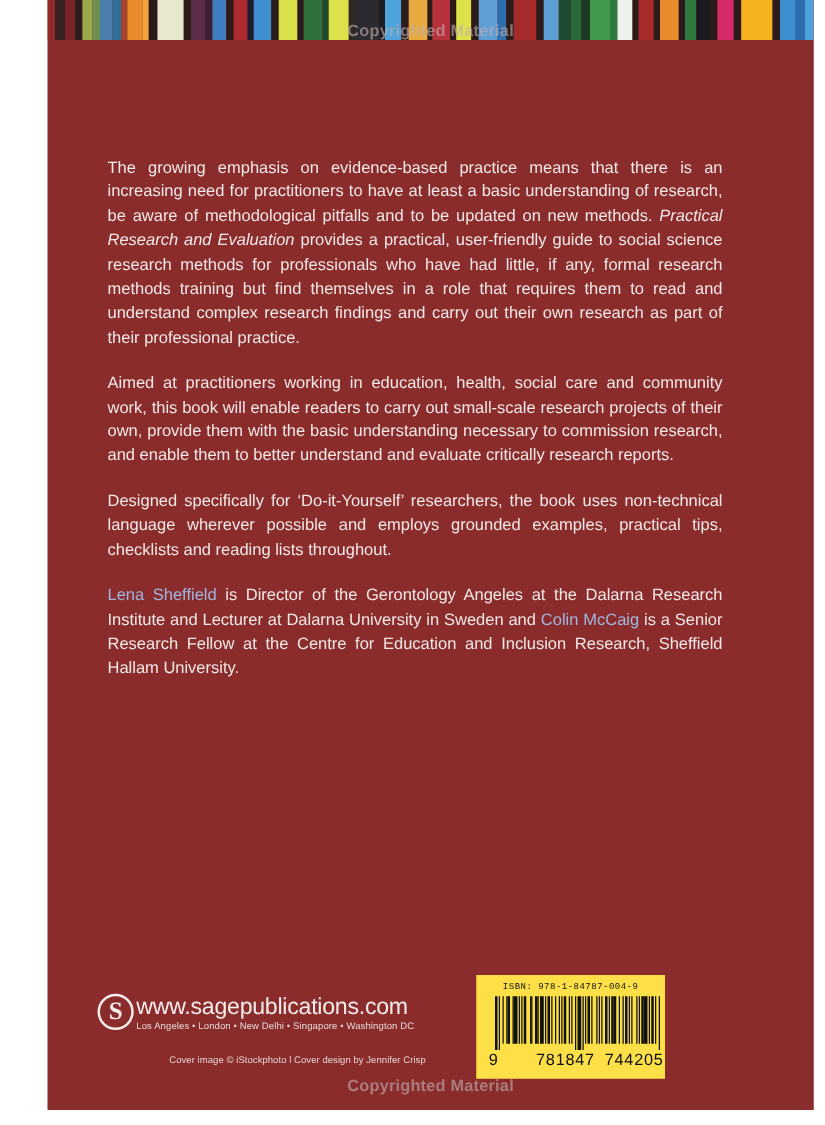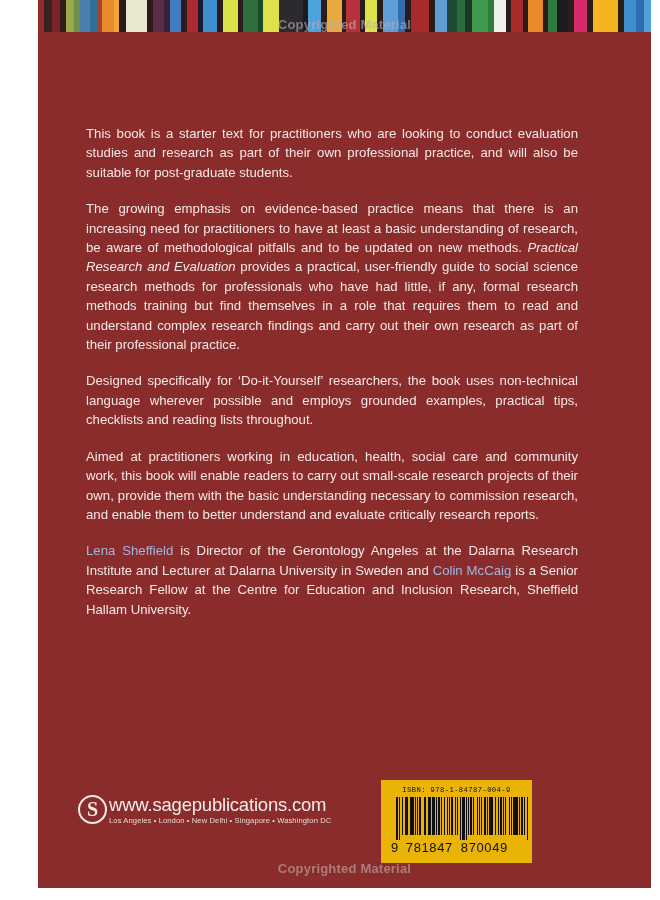--- a/index.html
+++ b/index.html
@@ -157,21 +157,21 @@
     letter-spacing: 0.05px;
   }
 
   
   #barcode-box {
     position: absolute;
     left: 343px;
     top: 780px;
     width: 151px;
     height: 83px;
-    background: #eab308;
+    background: #fde047;
     box-sizing: border-box;
     padding: 6px 9px 4px 9px;
   }
   #isbn-line {
     font-family: "Liberation Mono", monospace;
     font-size: 7.2px;
     color: #111111;
     letter-spacing: 0.4px;
     text-align: center;
     margin-bottom: 3px;
@@ -190,21 +190,21 @@
     display: flex;
     flex-direction: row;
     font-family: "Liberation Sans", sans-serif;
     font-size: 13px;
     color: #111111;
     letter-spacing: 0.6px;
     margin-top: 0px;
     padding-left: 1px;
   }
   #barcode-digits .d-left { margin-right: 7px; }
-  #barcode-digits .d-mid  { margin-right: 8px; }
+  #barcode-digits .d-mid  { margin-right: 8px; margin-left: 23px; }
 </style>
 </head>
 <body>
 
 <div id="cover">
 
   <div id="board">
 
     <div id="stripe-band">
         <div class="stripe" style="background: rgb(143, 43, 43); width: 0.969529%;"></div>
@@ -270,37 +270,37 @@
         <div class="stripe" style="background: rgb(246, 179, 32); width: 4.15512%;"></div>
         <div class="stripe" style="background: rgb(42, 28, 26); width: 0.969529%;"></div>
         <div class="stripe" style="background: rgb(63, 143, 208); width: 1.93906%;"></div>
         <div class="stripe" style="background: rgb(47, 110, 174); width: 1.24654%;"></div>
         <div class="stripe" style="background: rgb(79, 163, 221); width: 1.10803%;"></div>
       </div>
 
     <div class="watermark" id="wm-top">Copyrighted Material</div>
 
     <div id="blurb">
-      <p>This book is a starter text for practitioners who are looking to conduct evaluation studies and research as part of their own professional practice, and will also be suitable for post-graduate students.</p>
       <p><span>The growing emphasis on evidence-based practice means that there is an increasing need for practitioners to have at least a basic understanding of research, be aware of methodological pitfalls and to be updated on new methods. </span><span class="ital">Practical Research and Evaluation</span><span> provides a practical, user-friendly guide to social science research methods for professionals who have had little, if any, formal research methods training but find themselves in a role that requires them to read and understand complex research findings and carry out their own research as part of their professional practice.</span></p>
+      <p>Aimed at practitioners working in education, health, social care and community work, this book will enable readers to carry out small-scale research projects of their own, provide them with the basic understanding necessary to commission research, and enable them to better understand and evaluate critically research reports.</p>
       <p>Designed specifically for ‘Do-it-Yourself’ researchers, the book uses non-technical language wherever possible and employs grounded examples, practical tips, checklists and reading lists throughout.</p>
-      <p>Aimed at practitioners working in education, health, social care and community work, this book will enable readers to carry out small-scale research projects of their own, provide them with the basic understanding necessary to commission research, and enable them to better understand and evaluate critically research reports.</p>
       <p><span class="author-name">Lena Sheffield</span><span> is Director of the Gerontology Angeles at the Dalarna Research Institute and Lecturer at Dalarna University in Sweden and </span><span class="author-name">Colin McCaig</span><span> is a Senior Research Fellow at the Centre for Education and Inclusion Research, Sheffield Hallam University.</span></p>
     </div>
 
     <div id="sage-block">
       <div id="sage-mark">
         <div class="s-glyph">S</div>
       </div>
       <div id="sage-url-wrap">
         <div id="sage-url">www.sagepublications.com</div>
         <div id="sage-cities">Los Angeles • London • New Delhi • Singapore • Washington DC</div>
       </div>
     </div>
 
+    <div id="credits">Cover image © iStockphoto  l  Cover design by Jennifer Crisp</div>
 
     <div id="barcode-box">
       <div id="isbn-line">ISBN: 978-1-84787-004-9</div>
       <div id="bars">
           <div class="bar tall" style="width: 1.72px;"></div>
           <div class="gap" style="width: 0.86px; background: transparent; height: 1px;"></div>
           <div class="bar tall" style="width: 0.86px;"></div>
           <div class="gap" style="width: 2.58px; background: transparent; height: 1px;"></div>
           <div class="bar" style="width: 0.86px;"></div>
           <div class="gap" style="width: 1.72px; background: transparent; height: 1px;"></div>
@@ -395,20 +395,20 @@
           <div class="bar" style="width: 1.72px;"></div>
           <div class="gap" style="width: 0.86px; background: transparent; height: 1px;"></div>
           <div class="bar" style="width: 0.86px;"></div>
           <div class="gap" style="width: 2.58px; background: transparent; height: 1px;"></div>
           <div class="bar tall" style="width: 0.86px;"></div>
           <div class="gap" style="width: 1.72px; background: transparent; height: 1px;"></div>
         </div>
       <div id="barcode-digits">
         <span class="d-left">9</span>
         <span class="d-mid">781847</span>
-        <span>870049</span>
+        <span>744205</span>
       </div>
     </div>
 
     <div class="watermark" id="wm-bot">Copyrighted Material</div>
 
   </div>
 </div>
 
 </body></html>

